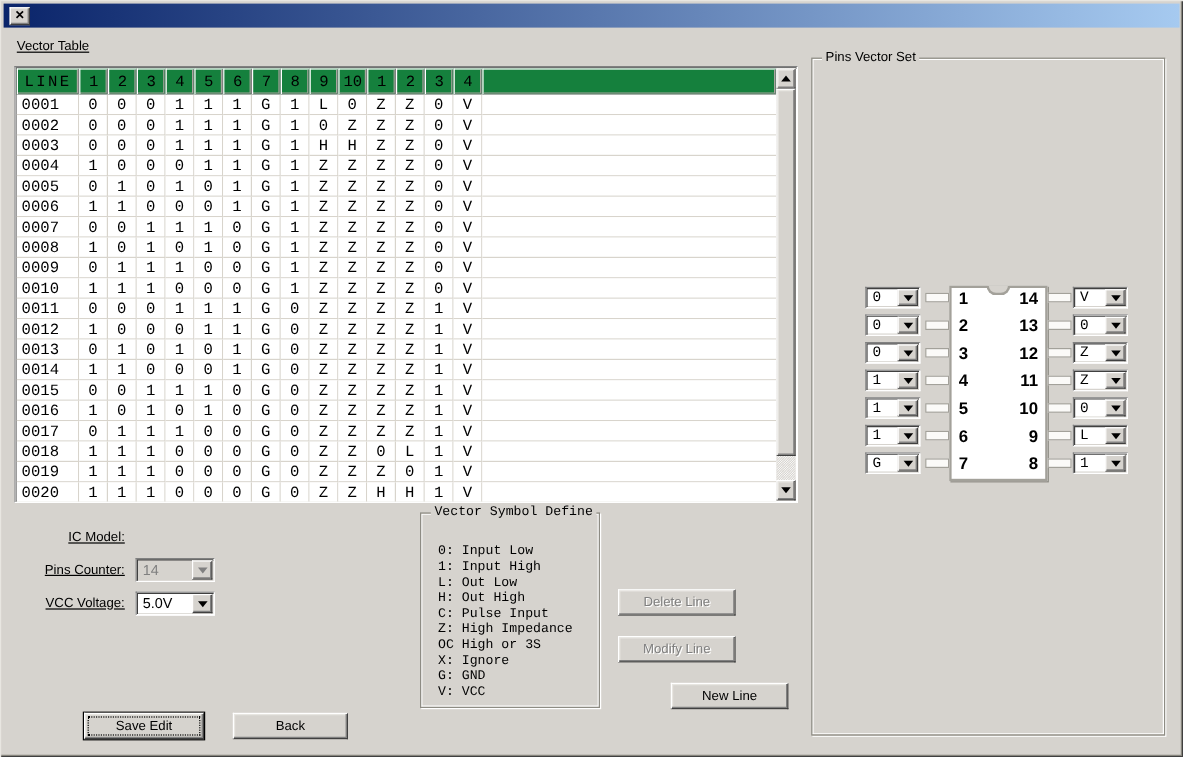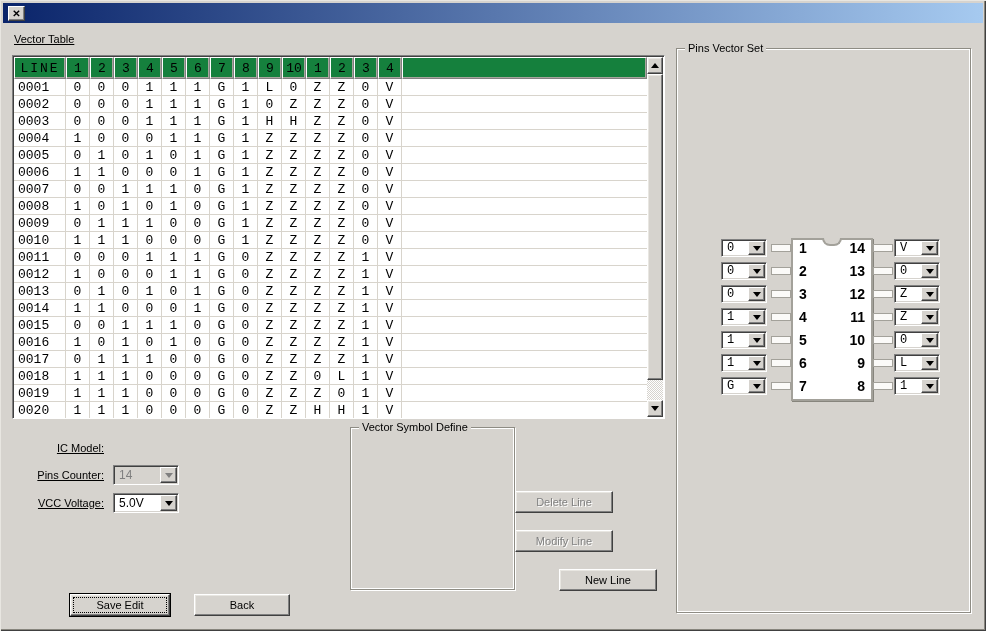--- a/index.html
+++ b/index.html
@@ -552,22 +552,34 @@
   </div>
 
   <span class="label right" style="left:18px; top:497px; width:86px;">VCC Voltage:</span>
   <div class="sunken" style="left:113px; top:493px; width:66px; height:20px;">
     <span class="field-text">5.0V</span>
     <span class="combo-btn">
         <span class="tri-down"></span>
       </span>
   </div>
 
-  <div class="groupbox" style="left:350px; top:427px; width:165px; height:163px;">
+  <div class="groupbox" style="left:350px; top:427px; width:150px; height:163px;font-family:Liberation Mono, monospace;">
     <span class="legend">Vector Symbol Define</span>
+    <div class="symlines" id="symbol-lines">
+        <div class="symline">0: Input Low</div>
+        <div class="symline">1: Input High</div>
+        <div class="symline">L: Out Low</div>
+        <div class="symline">H: Out High</div>
+        <div class="symline">C: Pulse Input</div>
+        <div class="symline">Z: High Impedance</div>
+        <div class="symline"> OC High or 3S</div>
+        <div class="symline">X: Ignore</div>
+        <div class="symline">G: GND</div>
+        <div class="symline">V: VCC</div>
+      </div>
   </div>
 
   <button class="btn disabled" style="left:515px; top:491px; width:98px; height:22px;">Delete Line</button>
   <button class="btn disabled" style="left:515px; top:530px; width:98px; height:22px;">Modify Line</button>
   <button class="btn" style="left:515px; top:569px; width:98px; height:22px;margin-left:44px;">New Line</button>
 
   <button class="btn default" style="left:70px; top:594px; width:100px; height:22px;">Save Edit</button>
   <button class="btn" style="left:194px; top:594px; width:96px; height:22px;">Back</button>
 
   <div class="groupbox" id="pins-box" style="left:676px; top:48px; width:295px; height:565px;padding-left:40px;">

